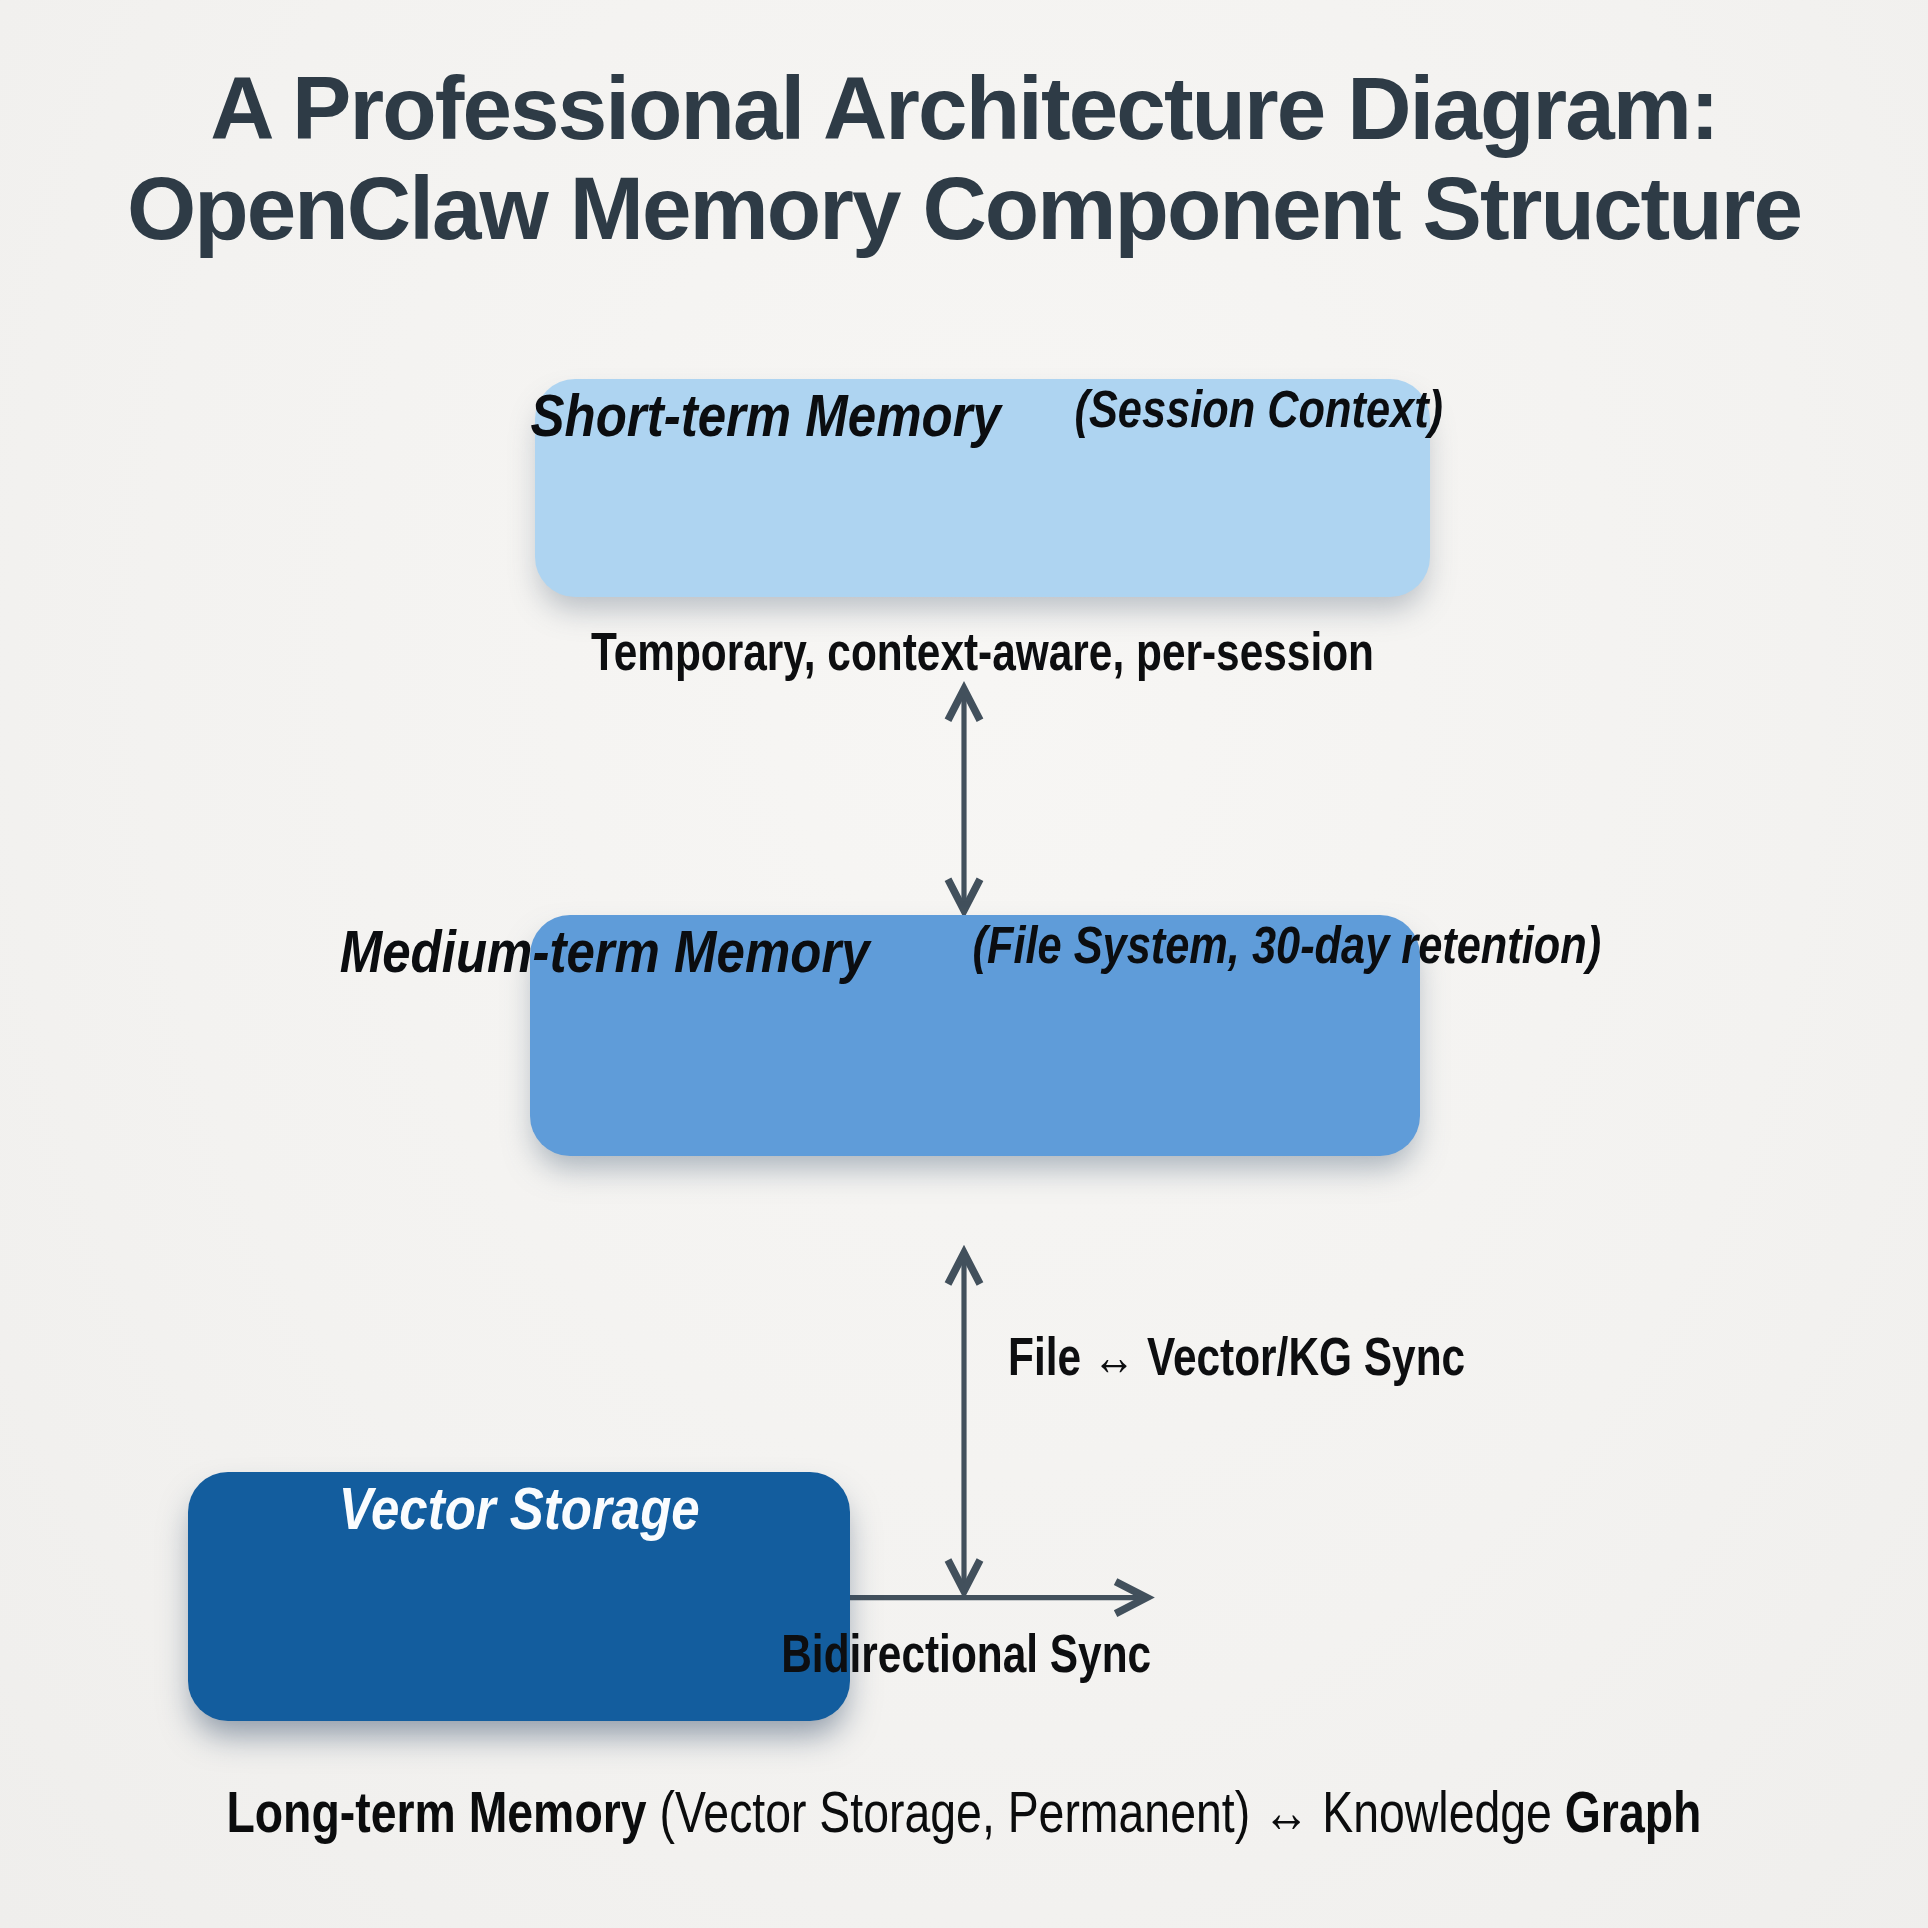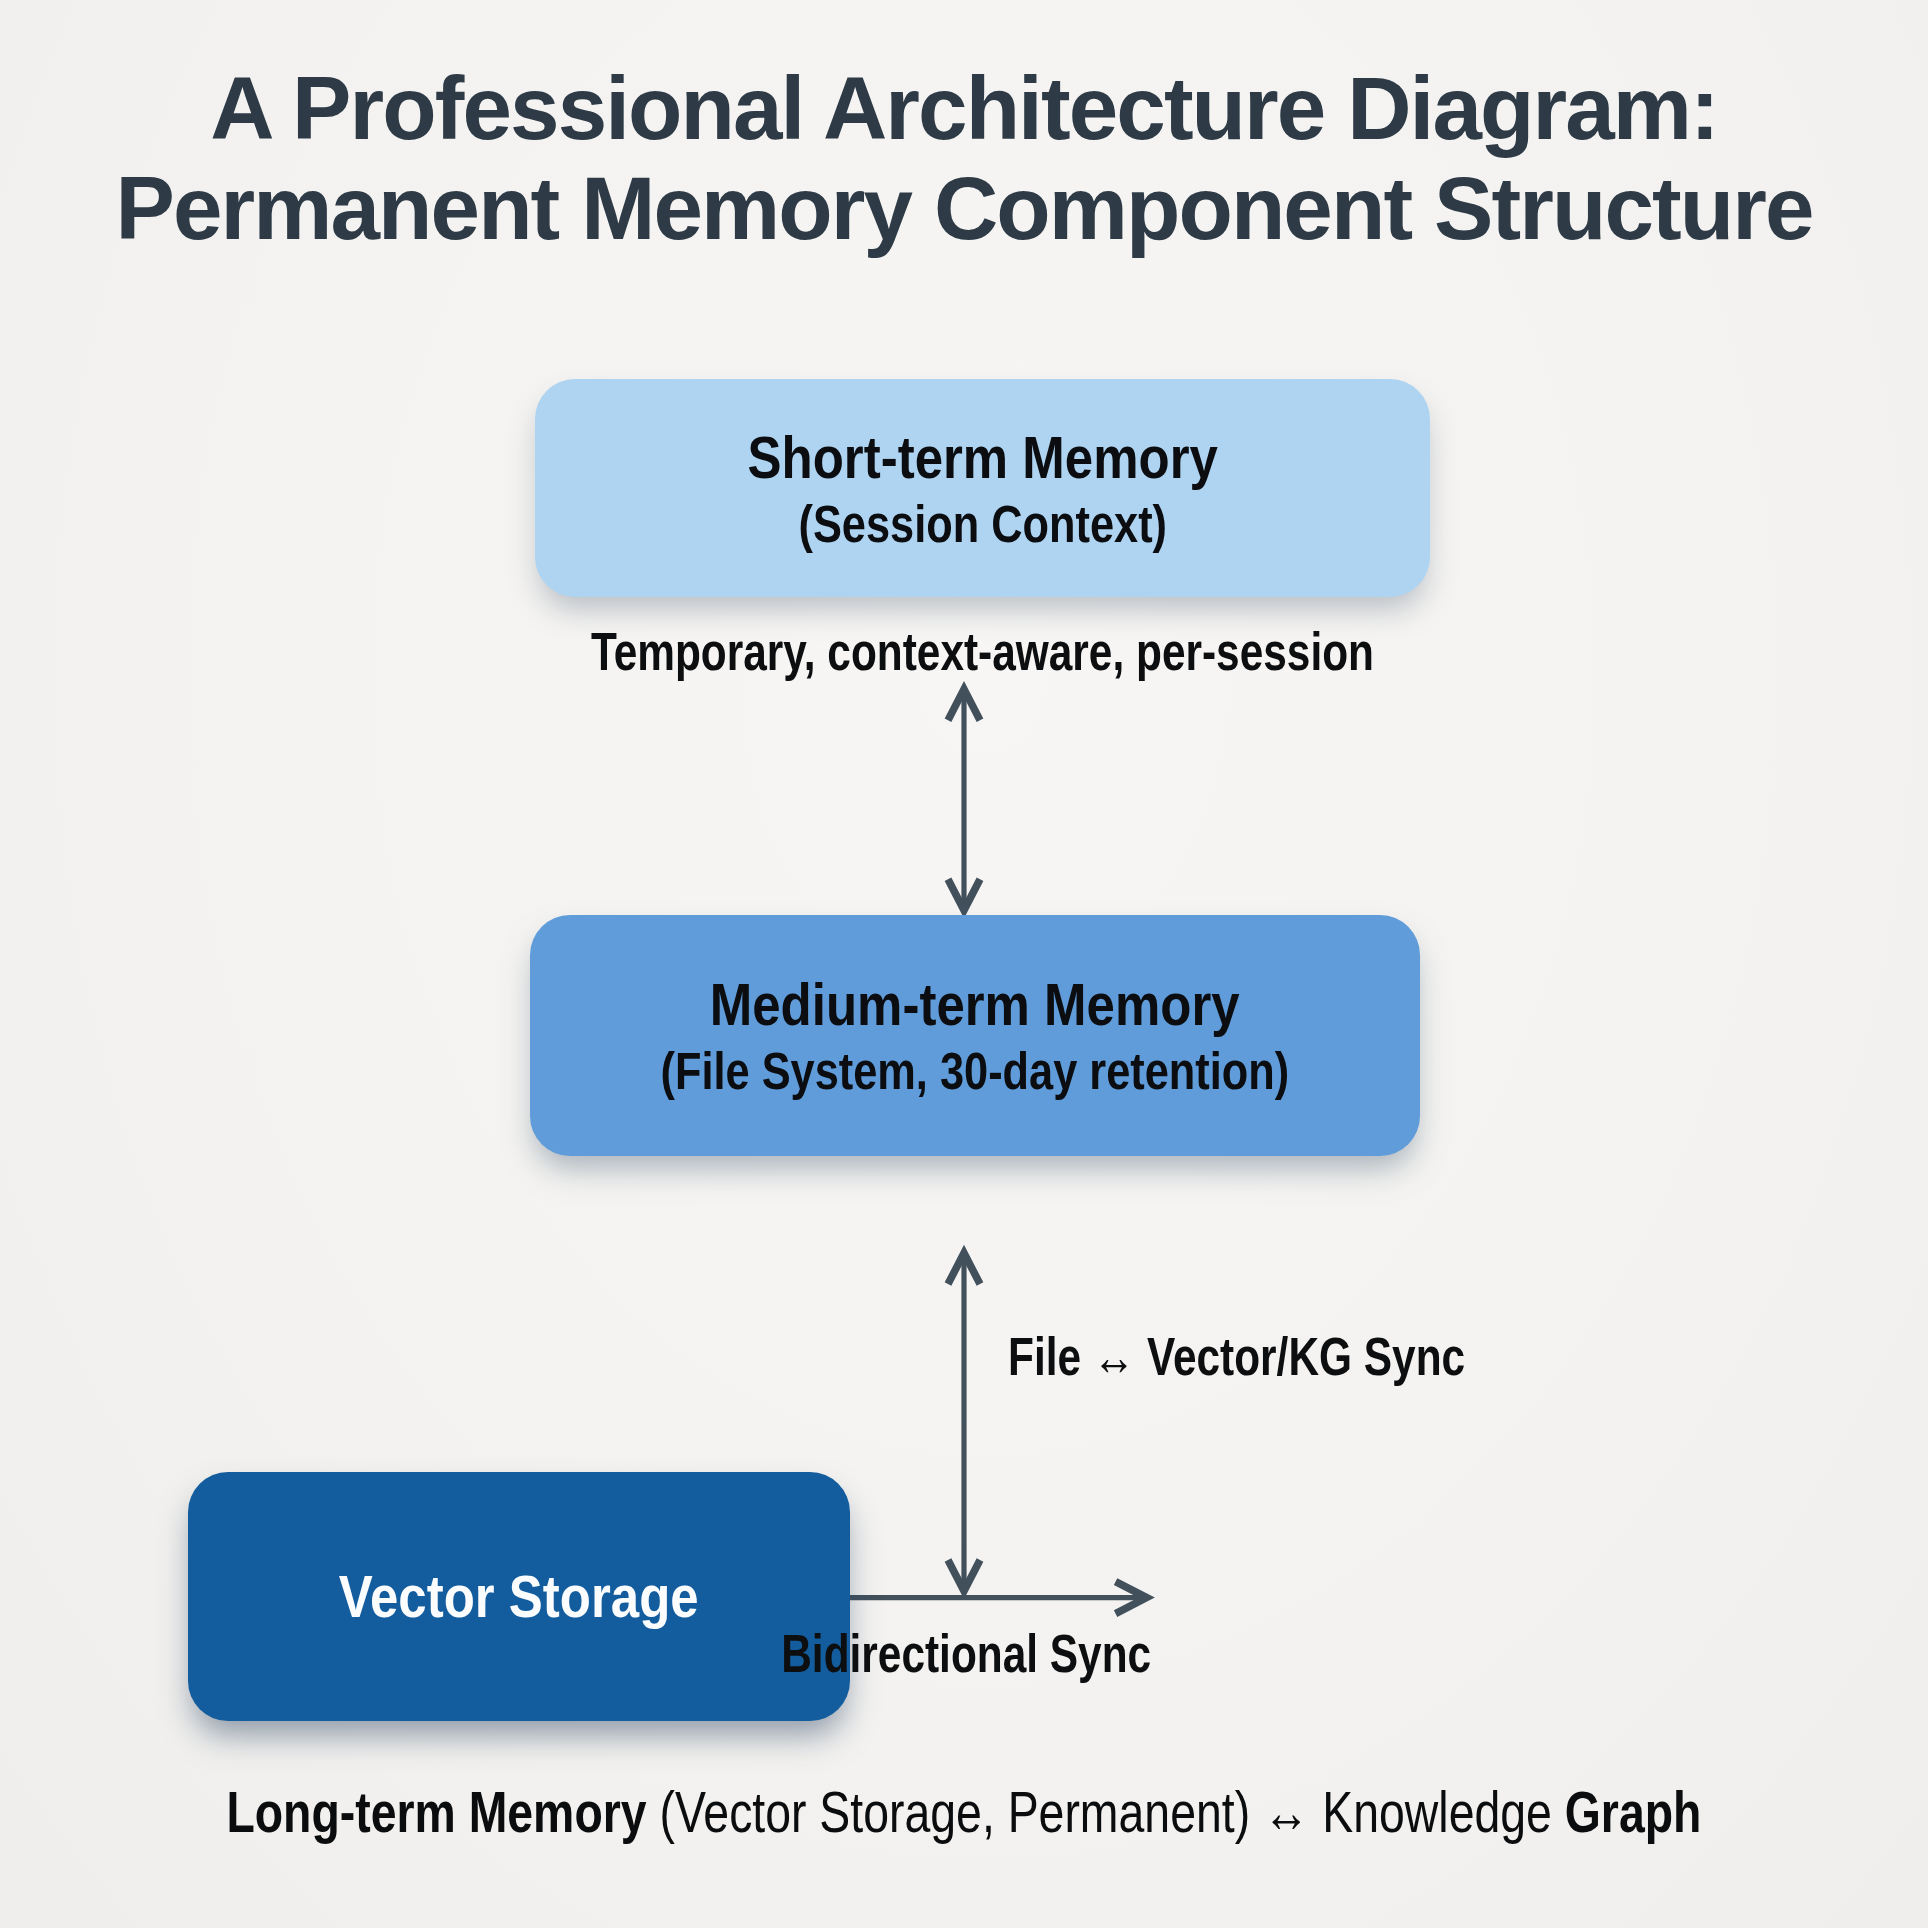--- a/index.html
+++ b/index.html
@@ -19,23 +19,24 @@
     position:absolute; top:58px; left:0; width:1928px;
     margin:0; text-align:center;
     font-size:89px; line-height:100px; font-weight:700;
     color:#2e3b46; letter-spacing:-1.9px;
   }
   .title span { display:block; }
 
   
   .node {
     position:absolute;
-    display:flex; flex-direction:column; align-items:center; justify-content:center;
+    display:flex; flex-direction:row; align-items:flex-start; justify-content:center;
     border-radius:40px;
     text-align:center;
+    font-style:italic;
   }
   .node-line { display:inline-block; transform:scaleX(0.85); transform-origin:center; white-space:nowrap; }
   .node-title { font-size:60px; font-weight:700; line-height:73px; color:#0b0d10; }
   .node-sub   { font-size:51px; font-weight:700; line-height:62px; color:#0b0d10; }
 
   .node-short  { left:535px; top:379px;  width:895px; height:218px; background:#aed4f1;
                  box-shadow:0 17px 30px -5.6px rgba(110,125,140,0.45); }
   .node-medium { left:530px; top:915px;  width:890px; height:241px; background:#5f9cd9;
                  box-shadow:0 17px 30px -5.6px rgba(95,115,135,0.5); }
   .node-dark   { background:#135d9e; box-shadow:0 19px 32px -5.6px rgba(45,70,100,0.5); }
@@ -76,21 +77,21 @@
   .arrow-shaft { stroke:#42505c; stroke-width:5.5; fill:none; }
   .arrow-head  { stroke:#42505c; stroke-width:8;   fill:none; }
 </style>
 </head>
 <body>
 
 <div class="canvas">
 
   <h1 class="title">
     <span>A Professional Architecture Diagram:</span>
-    <span>Permanent Memory Component Structure</span>
+    <span>OpenClaw Memory Component Structure</span>
   </h1>
 
   <svg class="arrows" viewBox="0 0 2048 2048" aria-hidden="true">
     <g>
       <line class="arrow-shaft" x1="1024" y1="740" x2="1024" y2="960"></line>
       <path class="arrow-head" d="M1007,765 L1024,732 L1041,765"></path>
       <path class="arrow-head" d="M1007,934 L1024,967 L1041,934"></path>
     </g>
     <g>
       <line class="arrow-shaft" x1="1024" y1="1339" x2="1024" y2="1682"></line>

